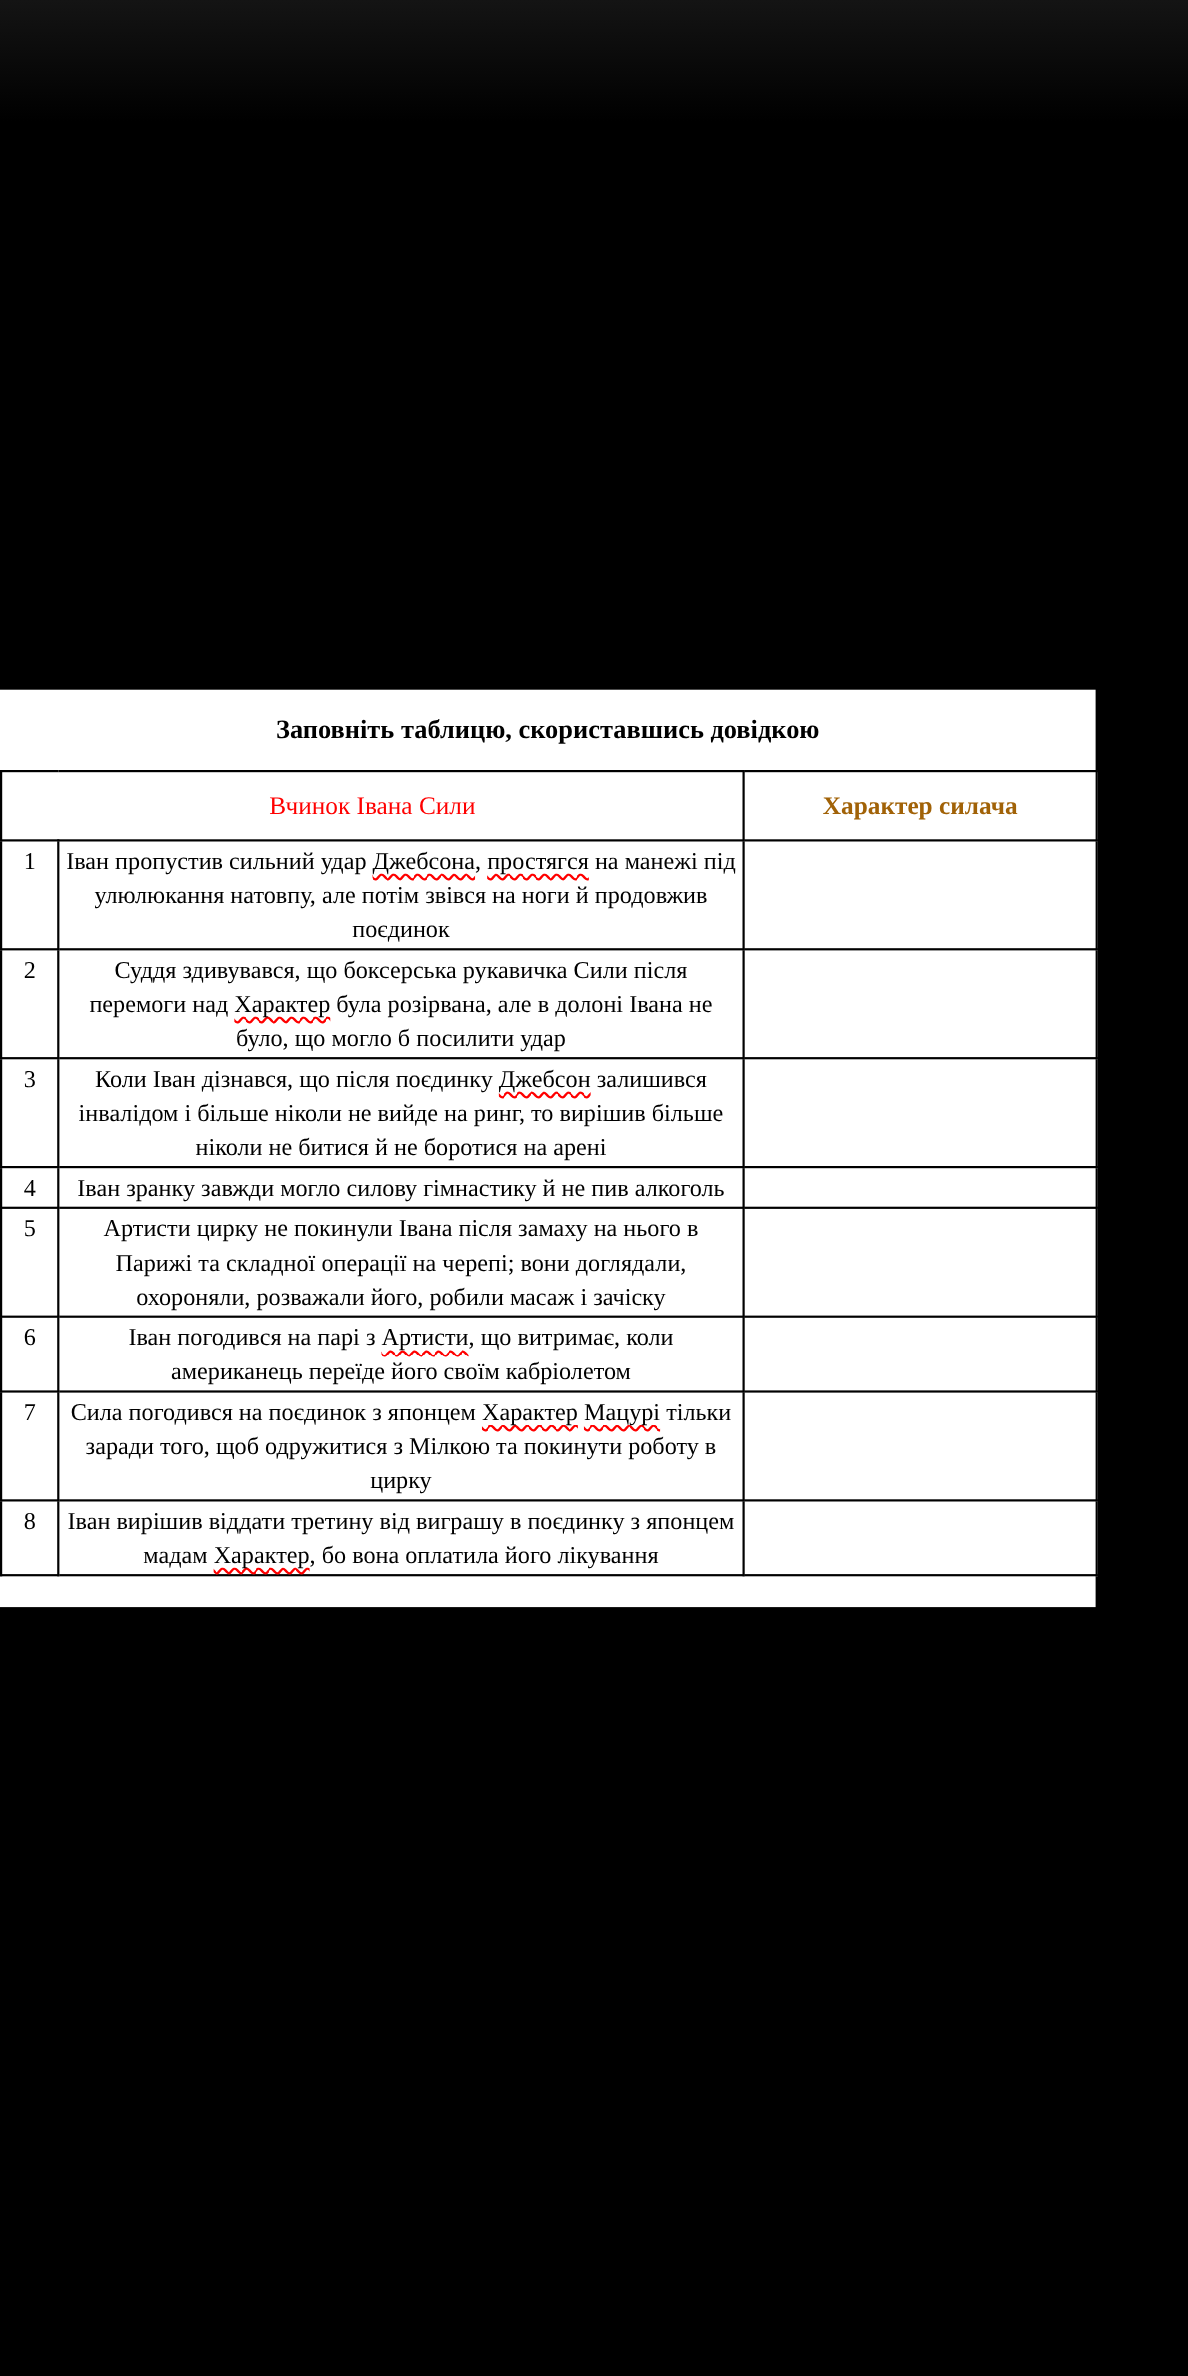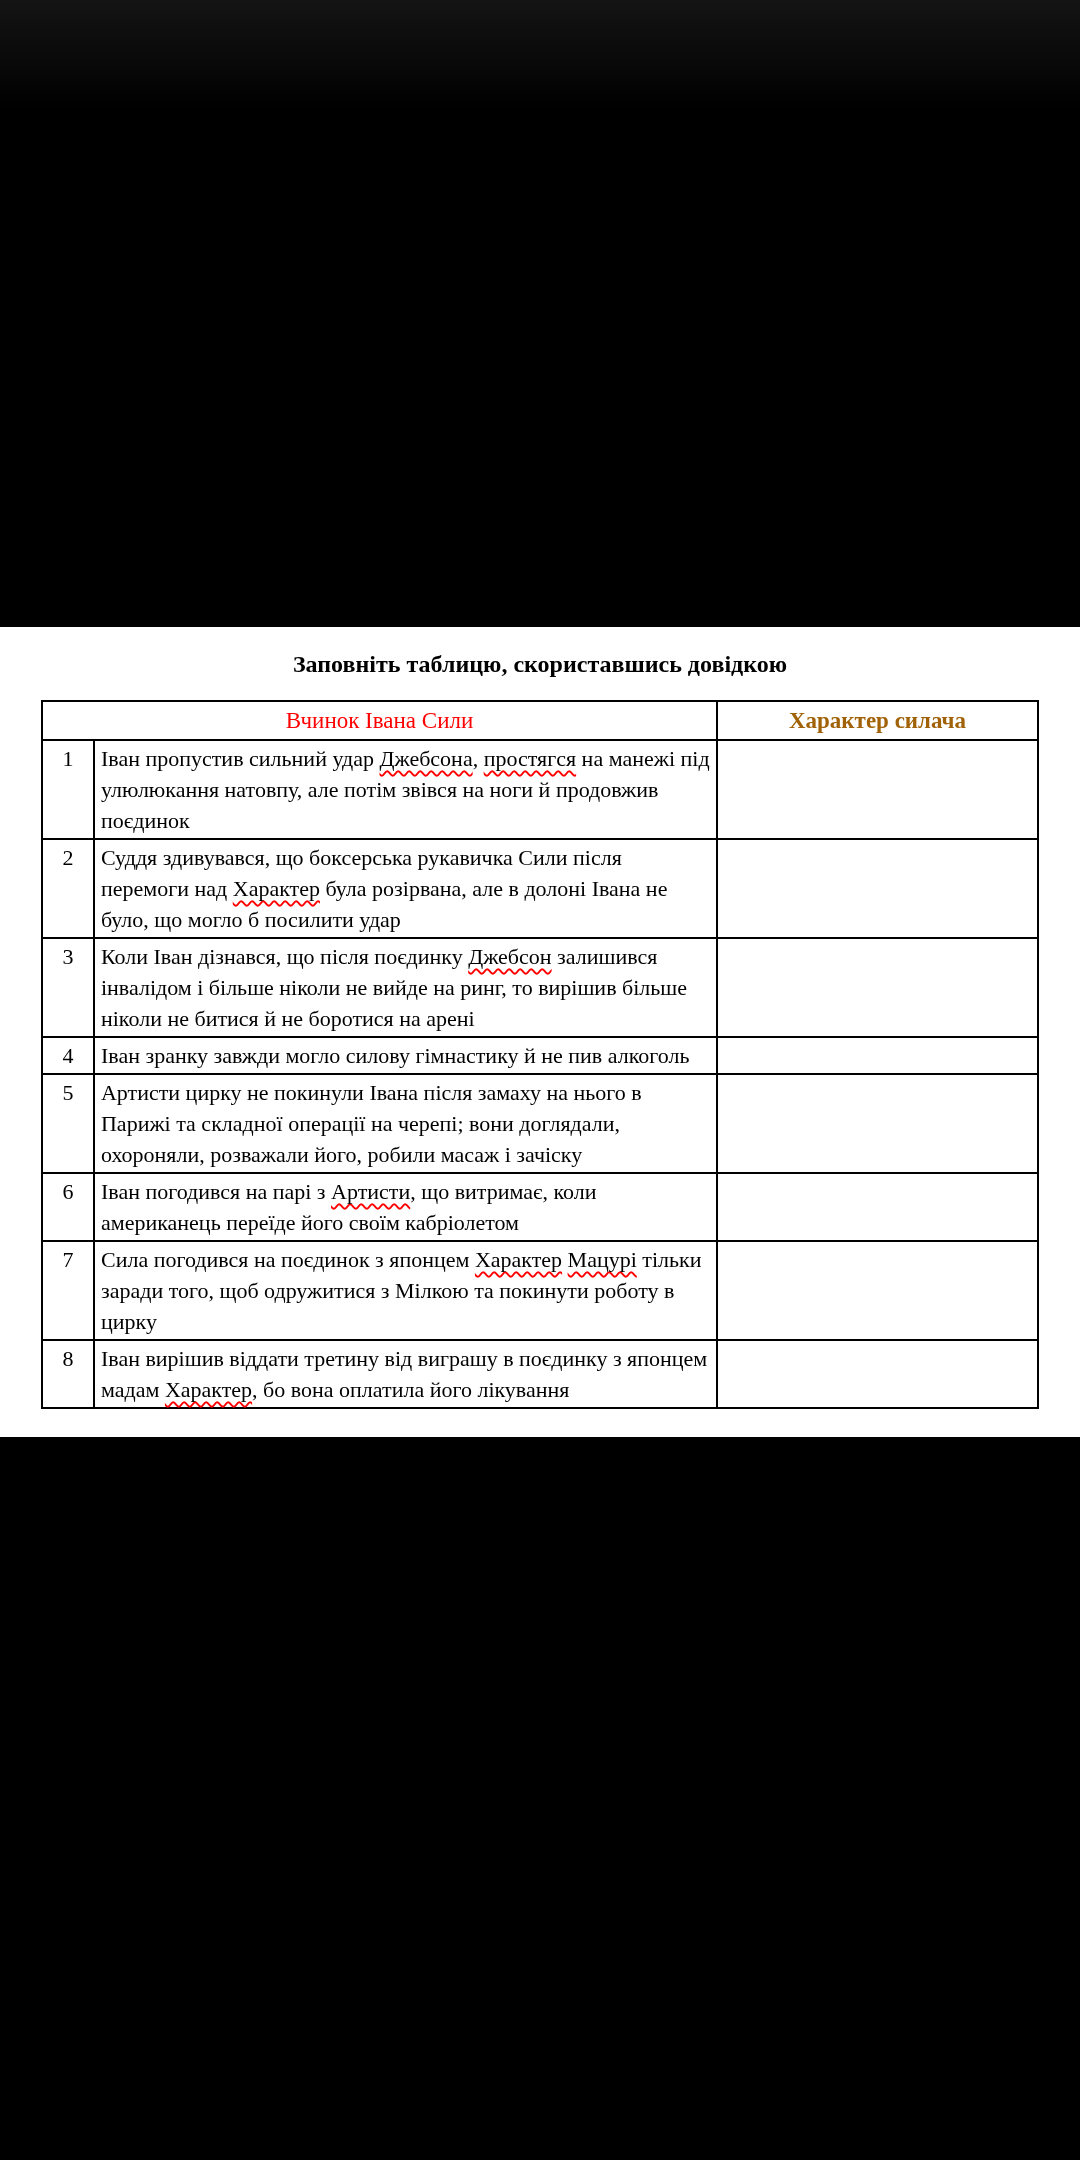--- a/index.html
+++ b/index.html
@@ -12,21 +12,21 @@
     position: relative;
     width: 1080px;
     height: 2160px;
     background: linear-gradient(#141414, #000 110px);
     overflow: hidden;
   }
   .doc-panel {
     position: absolute;
     top: 627px;
     left: 0;
-    width: 1080px;
+    width: 996px;
     box-sizing: border-box;
     background: #ffffff;
     padding: 22px 0 28px;
   }
   .doc-title {
     font-size: 24px;
     font-weight: bold;
     color: #000;
     text-align: center;
     margin: 2px 0 22px;
@@ -43,24 +43,24 @@
     font-size: 22px;
     line-height: 31px;
     padding: 2px 6px;
     vertical-align: top;
     word-wrap: break-word;
   }
   .doc-table th {
     font-weight: normal;
     font-size: 23px;
     text-align: center;
-    padding: 3px 6px;
+    padding: 15px 6px;
   }
   .td-num  { text-align: center; }
-  .td-action { text-align: left; }
+  .td-action { text-align: center; }
   .td-answer { background: #fff; }
   .spell {
     text-decoration: underline wavy var(--spell-color, #ff0000);
     text-decoration-thickness: 2px;
     text-underline-offset: 4px;
     text-decoration-skip-ink: none;
   }
 </style>
 </head>
 <body>

